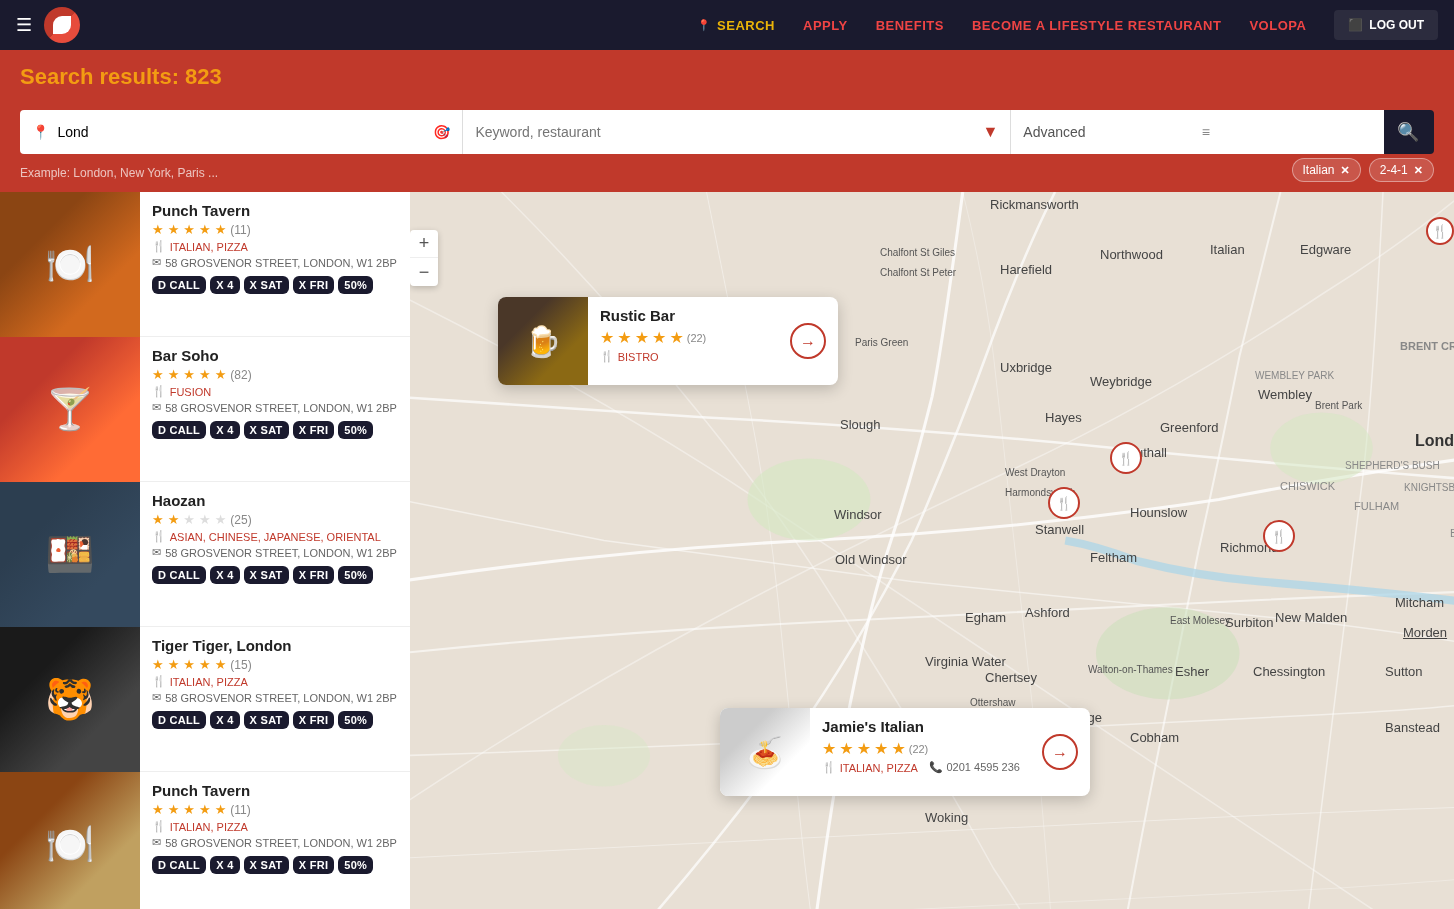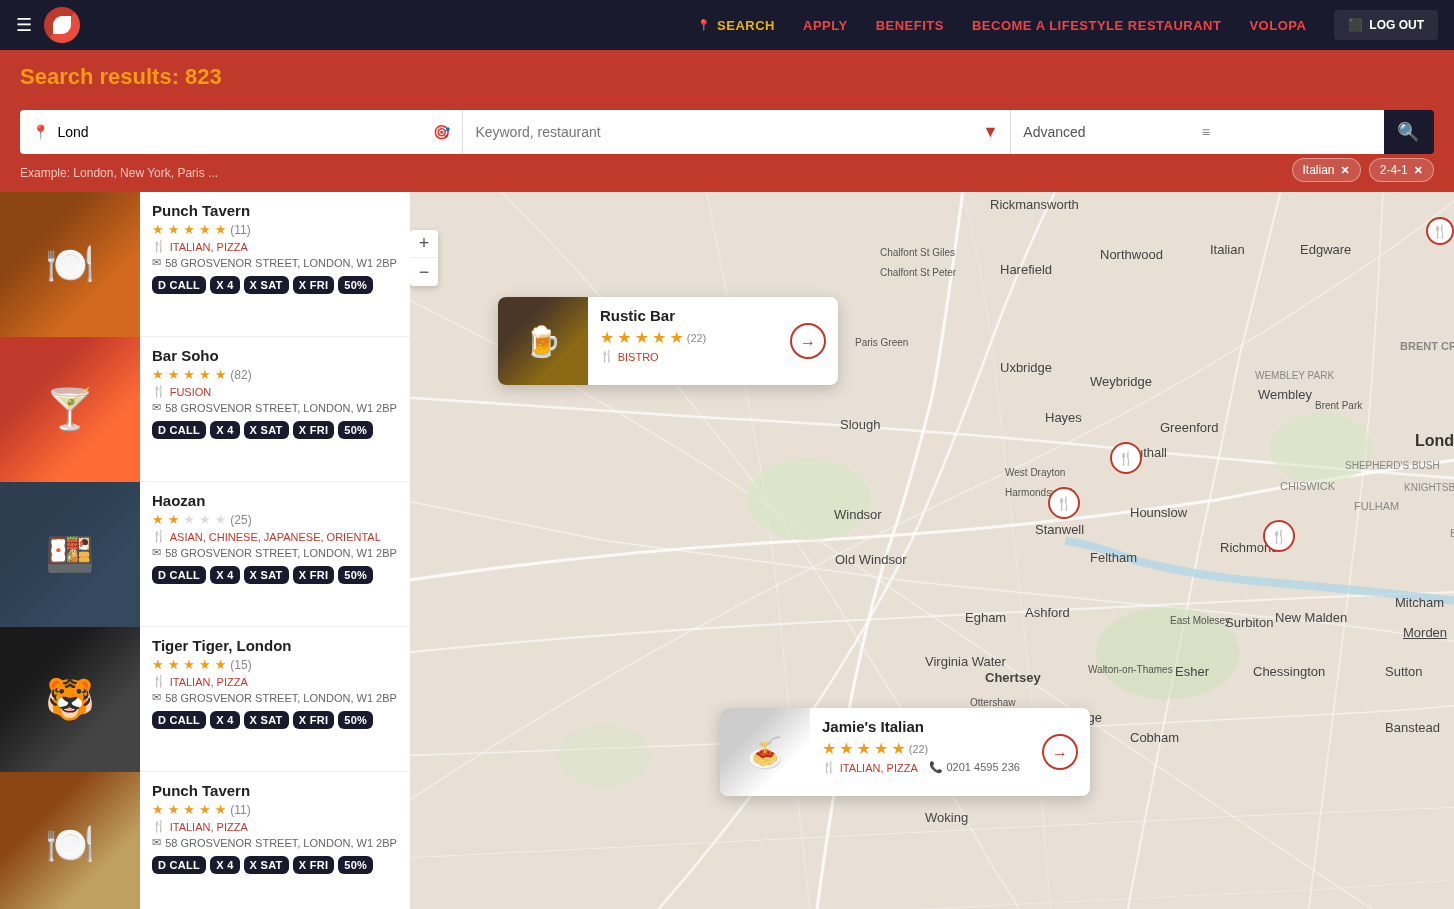--- a/index.html
+++ b/index.html
@@ -632,21 +632,21 @@
       <div class="map-label town" style="left:810px; top:348px;">Richmond</div>
       <div class="map-label town" style="left:680px; top:358px;">Feltham</div>
       <div class="map-label town" style="left:615px; top:413px;">Ashford</div>
       <div class="map-label town" style="left:555px; top:418px;">Egham</div>
       <div class="map-label" style="left:760px; top:423px; font-size:10px;">East Molesey</div>
       <div class="map-label town" style="left:815px; top:423px;">Surbiton</div>
       <div class="map-label town" style="left:865px; top:418px;">New Malden</div>
       <div class="map-label town" style="left:985px; top:403px;">Mitcham</div>
       <div class="map-label town" style="left:993px; top:433px;text-decoration:underline;">Morden</div>
       <div class="map-label town" style="left:515px; top:462px;">Virginia Water</div>
-      <div class="map-label town" style="left:575px; top:478px;font-weight:bold;">Chertsey</div>
+      <div class="map-label town" style="left:575px; top:478px;">Chertsey</div>
       <div class="map-label" style="left:678px; top:472px; font-size:10px;">Walton-on-Thames</div>
       <div class="map-label town" style="left:765px; top:472px;">Esher</div>
       <div class="map-label town" style="left:843px; top:472px;">Chessington</div>
       <div class="map-label town" style="left:975px; top:472px;">Sutton</div>
 
       <div class="map-label" style="left:560px; top:505px; font-size:10px;">Ottershaw</div>
       <div class="map-label town" style="left:630px; top:518px;">Weybridge</div>
       <div class="map-label town" style="left:720px; top:538px;">Cobham</div>
       <div class="map-label town" style="left:975px; top:528px;">Banstead</div>
       <div class="map-label town" style="left:515px; top:618px;">Woking</div>

